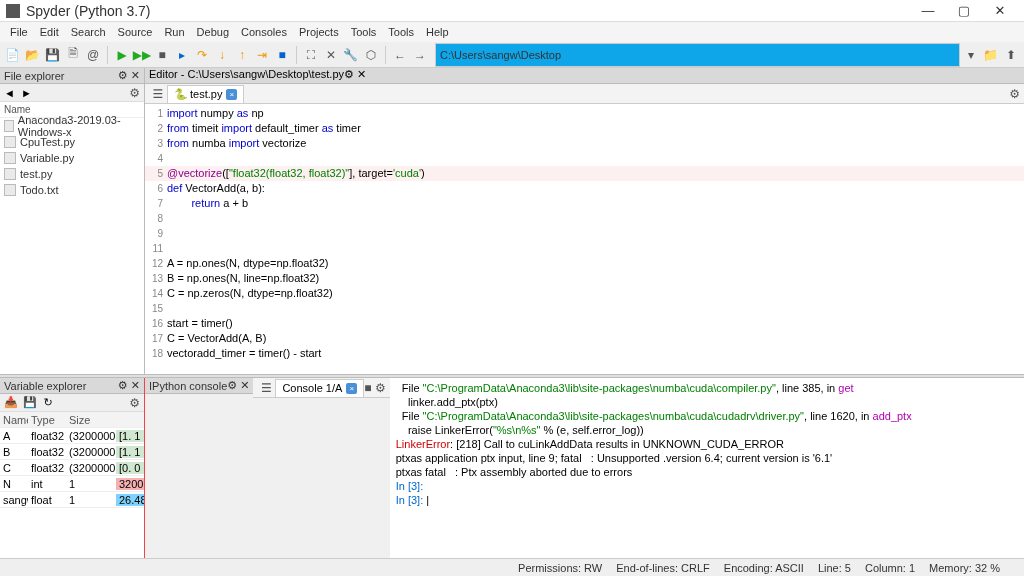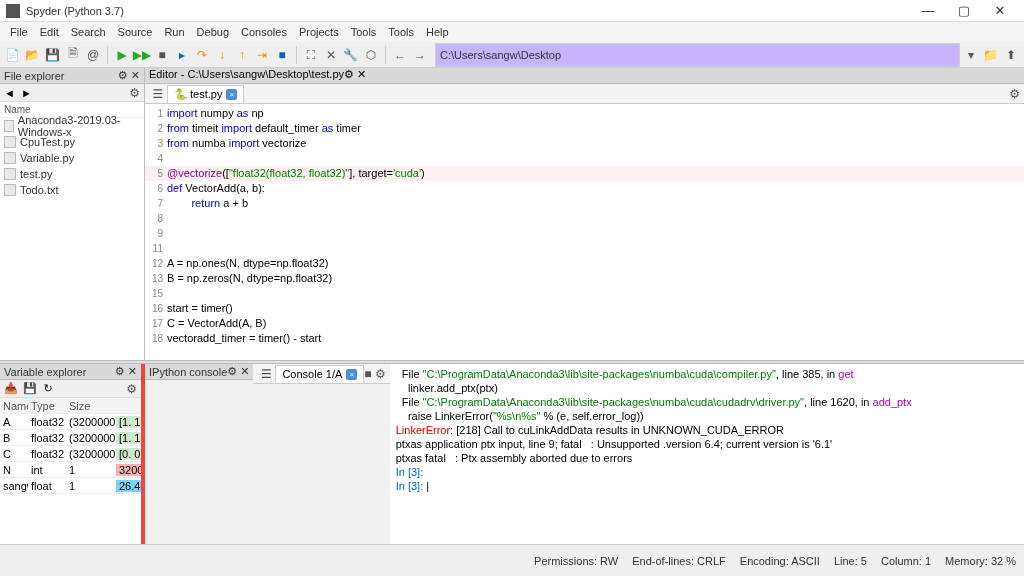--- a/index.html
+++ b/index.html
@@ -1,26 +1,26 @@
 <!DOCTYPE html>
 <html><head>
 <meta charset="utf-8">
 <style>
 *{margin:0;padding:0;box-sizing:border-box;font-family:"Segoe UI",Tahoma,sans-serif;font-size:11px}
 body{width:1024px;height:576px;background:#f0f0f0;display:flex;flex-direction:column;overflow:hidden}
 .titlebar{height:22px;background:#fff;display:flex;align-items:center;padding:0 6px;border-bottom:1px solid #ddd}
 .titlebar .icon{width:14px;height:14px;background:#555;margin-right:6px}
-.titlebar .title{flex:1;font-size:11px;color:#333}
+.titlebar .title{flex:1;font-size:14px;color:#333}
 .titlebar .winbtn{width:36px;text-align:center;font-size:13px;color:#333}
 .menubar{height:20px;background:#f5f5f5;display:flex;align-items:center;padding:0 4px;color:#333}
 .menubar span{padding:0 6px;font-size:11px}
 .toolbar{height:26px;background:#efefef;display:flex;align-items:center;padding:0 4px;border-bottom:1px solid #ccc;gap:2px}
 .tbtn{width:18px;height:18px;display:inline-flex;align-items:center;justify-content:center;font-size:12px;color:#555}
 .sep{width:1px;height:18px;background:#ccc;margin:0 3px}
-.pathbox{flex:1;height:24px;background:#c4b5fd;border:1px solid #ccc;display:flex;align-items:center;padding:1px 4px;font-size:11px;color:#333;margin-left:4px}
+.pathbox{flex:1;height:24px;background:#0ea5e9;border:1px solid #ccc;display:flex;align-items:center;padding:1px 4px;font-size:11px;color:#333;margin-left:4px}
 .main{flex:1;display:flex;min-height:0}
 .leftcol{width:145px;display:flex;flex-direction:column;border-right:1px solid #bbb}
 .rightcol{flex:1;display:flex;flex-direction:column;min-width:0}
 .panehdr{height:16px;background:#d9d9d9;color:#333;font-size:10px;display:flex;align-items:center;padding:0 4px;border-bottom:1px solid #bbb}
 .panehdr .x{margin-left:auto}
 .fetoolbar{height:18px;background:#efefef;display:flex;align-items:center;padding:0 4px;gap:6px;border-bottom:1px solid #ddd}
 .felist{flex:1;background:#fff;overflow:auto}
 .fehdr{height:16px;display:flex;align-items:center;padding:0 4px;font-size:10px;color:#555;border-bottom:1px solid #eee}
 .feitem{height:16px;display:flex;align-items:center;padding:0 4px;font-size:11px;color:#333;gap:4px}
 .feicon{width:12px;height:12px;background:#eaeaea;border:1px solid #bbb}
@@ -33,36 +33,36 @@
 .gut{width:22px;text-align:right;padding-right:4px;color:#888;user-select:none;font-size:10px}
 .code{white-space:pre}
 .hl{background:#fdf0f0}
 .kw{color:#0000cc}
 .op{color:#8b008b}
 .str{color:#008000}
 .fn{color:#000}
 .num{color:#000}
 .splitter{height:4px;background:#e0e0e0;border-top:1px solid #bbb;border-bottom:1px solid #bbb;cursor:row-resize}
 .bottom{height:180px;display:flex}
-.varex{width:145px;display:flex;flex-direction:column;border-right:4px solid #ef4444}
+.varex{width:145px;display:flex;flex-direction:column;border-right:1px solid #ef4444}
 .vartb{height:18px;background:#efefef;display:flex;align-items:center;gap:6px;padding:0 4px;border-bottom:1px solid #ddd}
 .vartable{flex:1;background:#fff;font-size:10px;overflow:hidden}
 .varrow{display:flex;height:16px;align-items:center;border-bottom:1px solid #eee}
 .varrow.hdr{background:#f3f3f3;font-weight:400;color:#555}
 .vc{padding:0 3px;overflow:hidden;white-space:nowrap}
 .vc1{width:28px}.vc2{width:38px}.vc3{width:50px}.vc4{flex:1}
 .valA{background:#cfe8cf}.valN{background:#f6b2b2}.valS{background:#7dd3fc}
 .console{flex:1;display:flex;}
 .contabs{height:20px;background:#f3f3f3;display:flex;align-items:center;padding:0 4px;border-bottom:1px solid #ccc}
 .conbody{flex:1;background:#fff;font-family:Consolas,monospace;font-size:11px;line-height:14px;padding:3px 6px;overflow:auto;white-space:pre-wrap}
 .tb-green{color:#008000}
 .tb-blue{color:#0066cc}
 .tb-mag{color:#b000b0}
 .tb-red{color:#cc0000}
-.status{height:32px;background:#efefef;border-top:1px solid #ccc;display:flex;align-items:center;justify-content:flex-end;gap:14px;padding:0 8px;font-size:10px;color:#333}
+.status{height:18px;background:#efefef;border-top:1px solid #ccc;display:flex;align-items:center;justify-content:flex-end;gap:14px;padding:0 24px;font-size:10px;color:#333}
 .gear{margin-left:auto;font-size:12px;color:#555}
 .fileicon{width:12px;height:12px;display:inline-block}
 </style>
 </head>
 <body>
 
 <div class="titlebar">
   <span class="icon"></span>
   <span class="title">Spyder (Python 3.7)</span>
   <span class="winbtn">—</span>
@@ -206,21 +206,25 @@
         <div class="ln">
           <span class="gut">11</span>
           <span class="code"></span>
         </div>
         <div class="ln">
           <span class="gut">12</span>
           <span class="code"><span>A = np.ones(N, dtype=np.float32)</span></span>
         </div>
         <div class="ln">
           <span class="gut">13</span>
-          <span class="code"><span>B = np.zeros(N, dtype=np.float32)</span></span>
+          <span class="code"><span>B = np.ones(N, line=np.float32)</span></span>
+        </div>
+        <div class="ln">
+          <span class="gut">14</span>
+          <span class="code"><span>C = np.zeros(N, dtype=np.float32)</span></span>
         </div>
         <div class="ln">
           <span class="gut">15</span>
           <span class="code"></span>
         </div>
         <div class="ln">
           <span class="gut">16</span>
           <span class="code"><span>start = timer()</span></span>
         </div>
         <div class="ln">

